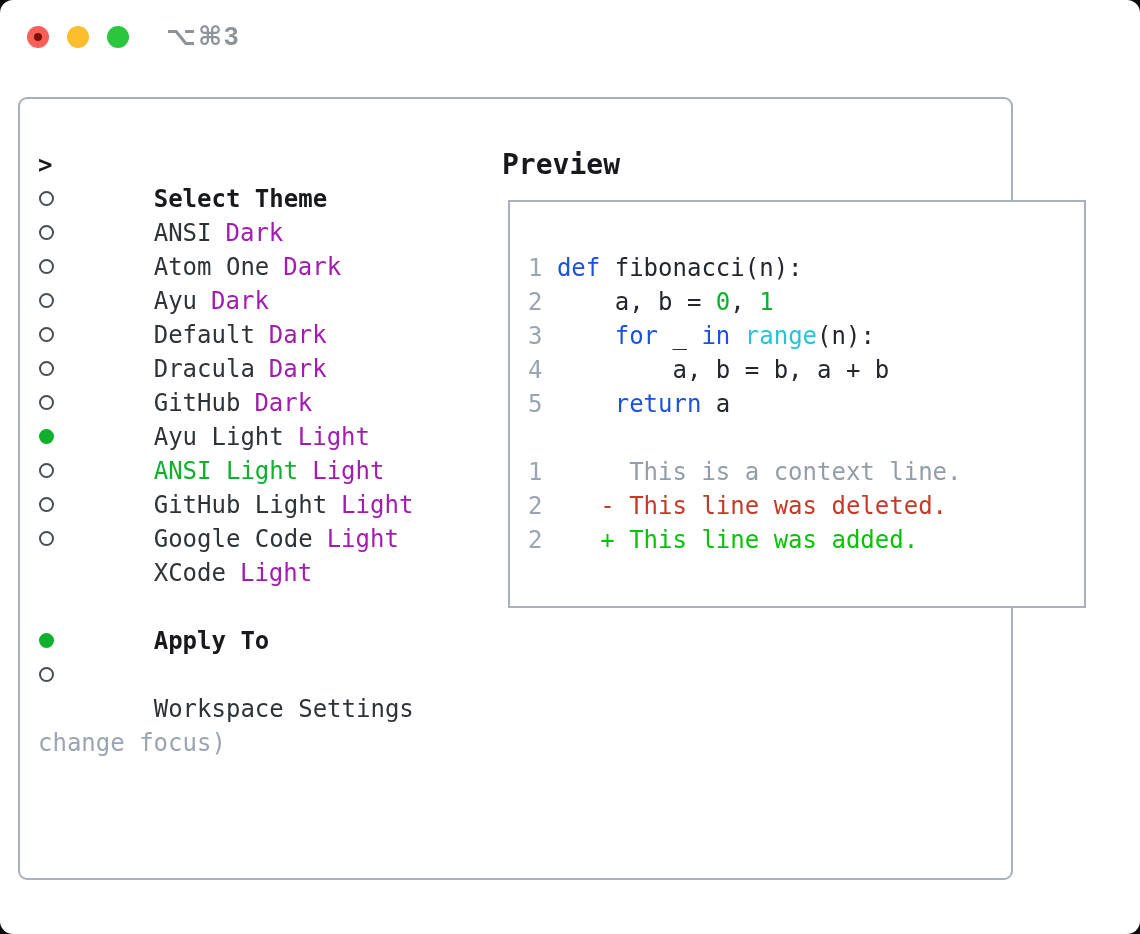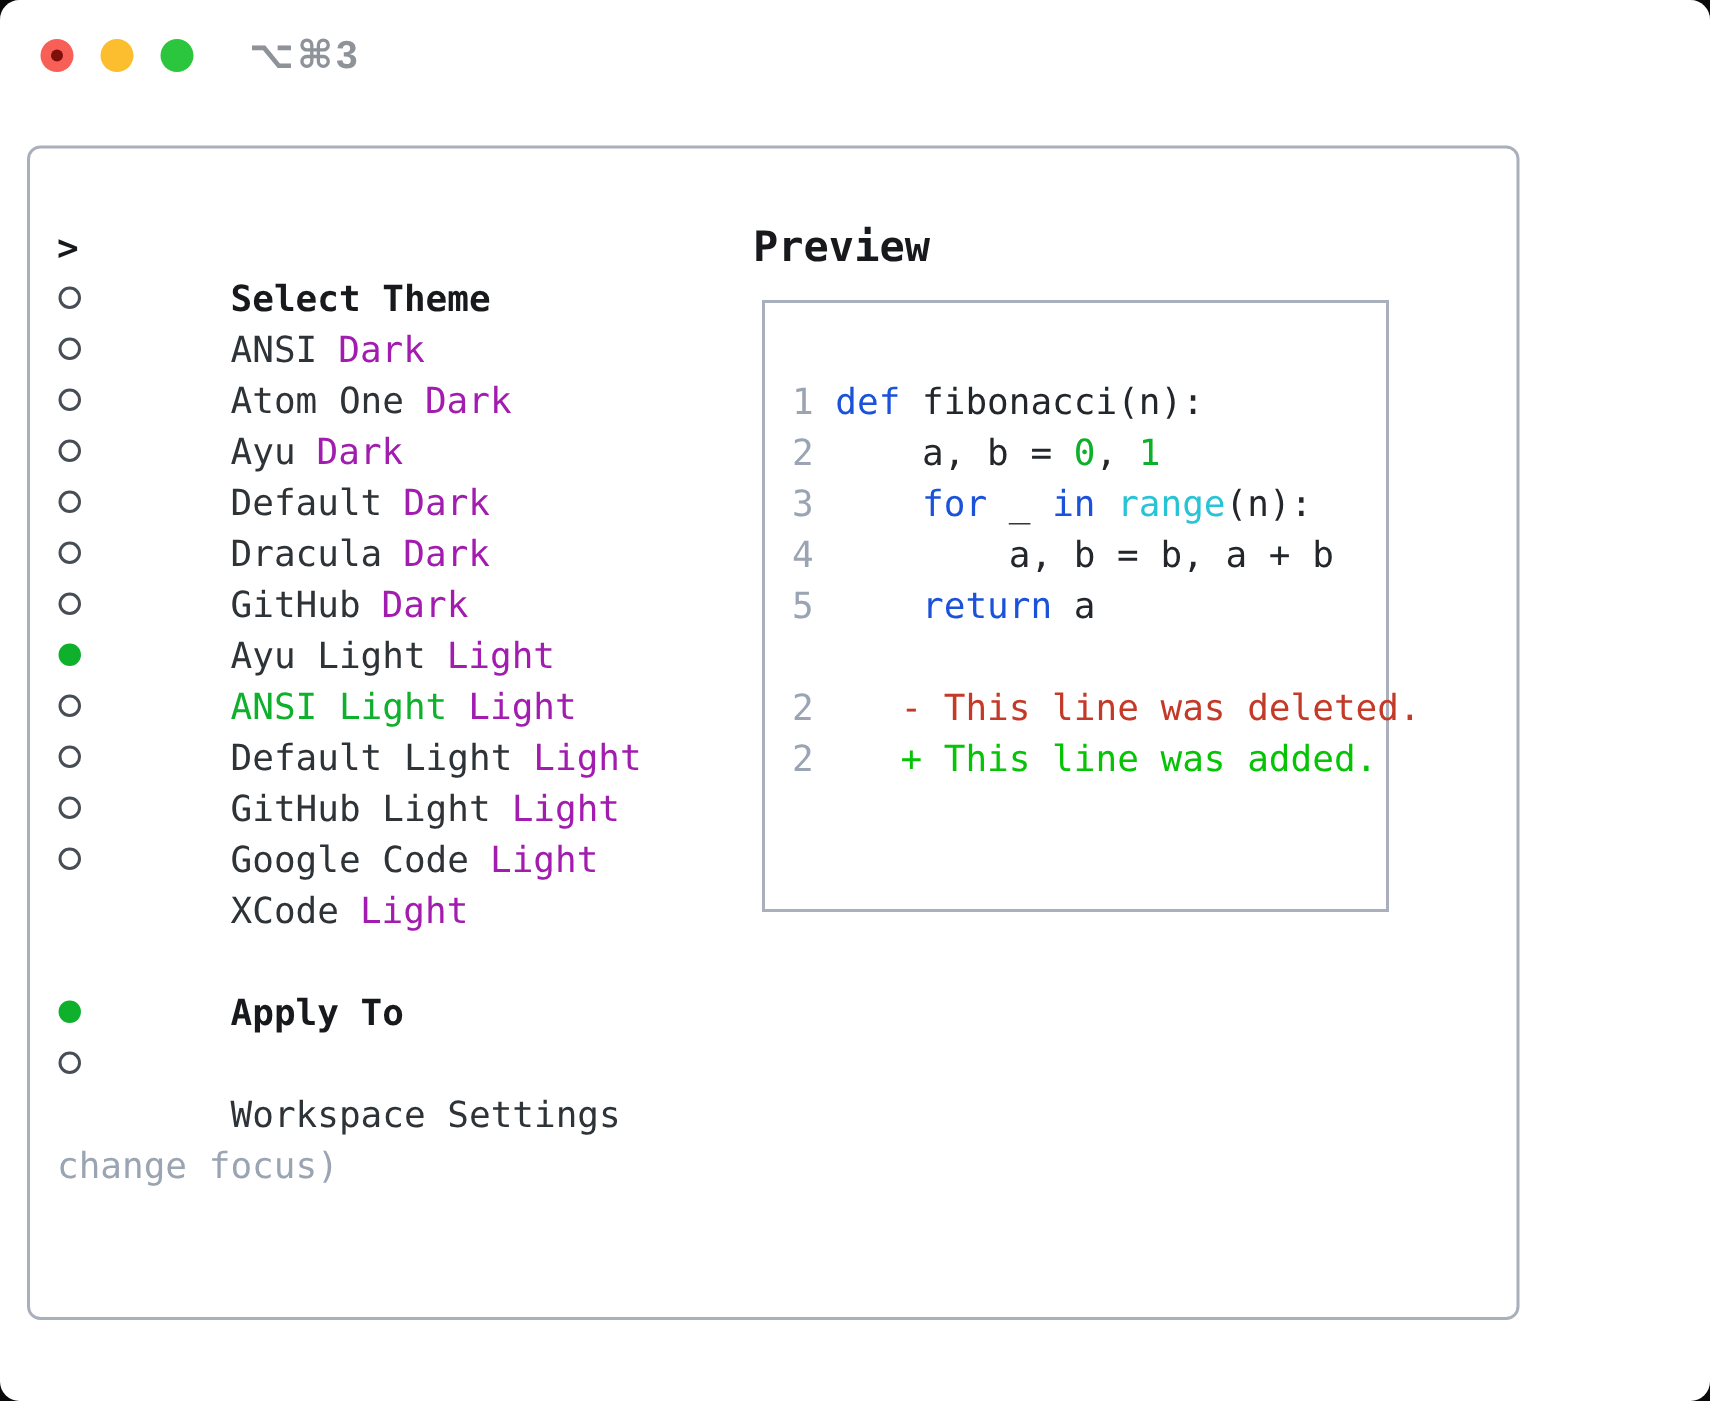--- a/index.html
+++ b/index.html
@@ -22,21 +22,21 @@
   .row .mark{position:absolute;left:1px;top:9px;width:11px;height:11px;border:2.5px solid #474d55;border-radius:50%;box-sizing:content-box;}
   .row .mark.sel{background:#0fb02c;border-color:#0fb02c;}
   .row .arrow{position:absolute;left:0;top:0;font-weight:bold;color:#17191c;}
   .row .hdr{font-weight:bold;color:#17191c;}
   .row .tag{color:#a21caf;margin-left:14px;text-align:center;}
   .row.selected .name{color:#0fb02c;}
   .row.hint{padding-left:0;color:#9aa4b2;}
   .row.spacer{height:34px;}
   
   #preview-label{position:absolute;left:502px;top:148px;height:34px;line-height:34px;font-size:28px;font-weight:bold;color:#17191c;}
-  #preview-box{position:absolute;left:508px;top:200px;width:418px;height:408px;border:2px solid #a9b0bc;box-sizing:border-box;background:#ffffff;}
+  #preview-box{position:absolute;left:508px;top:200px;width:578px;height:408px;border:2px solid #a9b0bc;box-sizing:border-box;background:#ffffff;}
   #code{position:absolute;left:18px;top:49px;}
   .cline{height:34px;line-height:34px;font-size:24px;white-space:pre;}
   .seg-ln{color:#9aa4b2;}
   .seg-tx{color:#23272c;}
   .seg-kw{color:#1b52da;}
   .seg-fn{color:#27c4d8;}
   .seg-lit{color:#0db02a;}
   .seg-ctx{color:#939da9;}
   .seg-del{color:#c43a28;}
   .seg-add{color:#06c306;}
@@ -76,23 +76,20 @@
     <div class="row">
       <span class="mark"></span><span class="name">GitHub</span><span class="tag">Dark</span>
     </div>
     <div class="row">
       <span class="mark"></span><span class="name">Ayu Light</span><span class="tag">Light</span>
     </div>
     <div class="row selected">
       <span class="mark sel"></span><span class="name">ANSI Light</span><span class="tag">Light</span>
     </div>
     <div class="row">
-      <span class="mark"></span><span class="name">Default Light</span><span class="tag">Light</span>
-    </div>
-    <div class="row">
       <span class="mark"></span><span class="name">GitHub Light</span><span class="tag">Light</span>
     </div>
     <div class="row">
       <span class="mark"></span><span class="name">Google Code</span><span class="tag">Light</span>
     </div>
     <div class="row">
       <span class="mark"></span><span class="name">XCode</span><span class="tag">Light</span>
     </div>
 
     <div class="row spacer"></div>
@@ -114,18 +111,19 @@
 
   <div id="preview-label">Preview</div>
   <div id="preview-box">
     <div id="code">
       <div class="cline"><span class="seg-ln">1 </span><span class="seg-kw">def</span><span class="seg-tx"> fibonacci(n):</span></div>
       <div class="cline"><span class="seg-ln">2 </span><span class="seg-tx">    a, b = </span><span class="seg-lit">0</span><span class="seg-tx">, </span><span class="seg-lit">1</span></div>
       <div class="cline"><span class="seg-ln">3 </span><span class="seg-tx">    </span><span class="seg-kw">for</span><span class="seg-tx"> _ </span><span class="seg-kw">in</span><span class="seg-tx"> </span><span class="seg-fn">range</span><span class="seg-tx">(n):</span></div>
       <div class="cline"><span class="seg-ln">4 </span><span class="seg-tx">        a, b = b, a + b</span></div>
       <div class="cline"><span class="seg-ln">5 </span><span class="seg-tx">    </span><span class="seg-kw">return</span><span class="seg-tx"> a</span></div>
       <div class="cline"></div>
+      <div class="cline"><span class="seg-ln">1 </span><span class="seg-ctx">     This is a context line.</span></div>
       <div class="cline"><span class="seg-ln">2 </span><span class="seg-tx">   </span><span class="seg-del">- This line was deleted.</span></div>
       <div class="cline"><span class="seg-ln">2 </span><span class="seg-tx">   </span><span class="seg-add">+ This line was added.</span></div>
     </div>
   </div>
 
 </div>
 
 </body></html>

